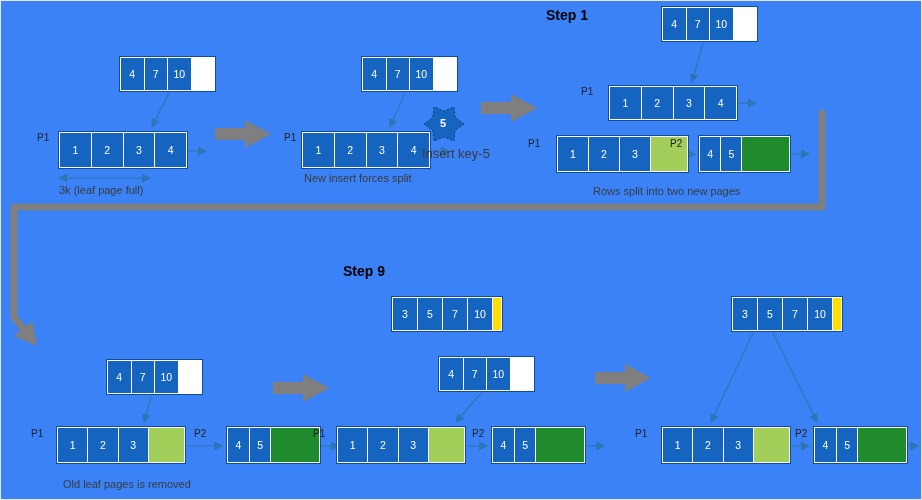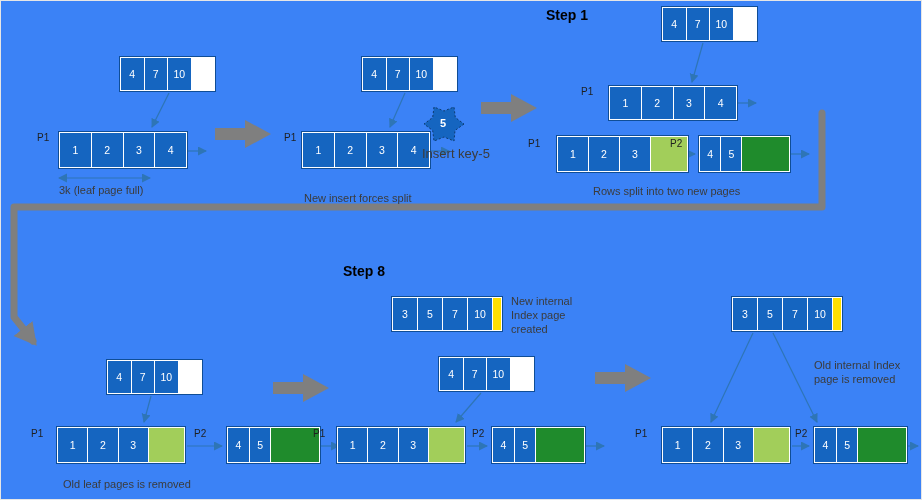--- a/index.html
+++ b/index.html
@@ -71,21 +71,21 @@
     <line x1="480" y1="392" x2="455" y2="421" style="stroke:var(--arrow-blue,#2e75b6)" stroke-width="1.2" marker-end="url(#ab)"></line>
     <line x1="466" y1="445" x2="486" y2="445" style="stroke:var(--arrow-blue,#2e75b6)" stroke-width="1.2" marker-end="url(#ab)"></line>
     <line x1="585" y1="445" x2="603" y2="445" style="stroke:var(--arrow-blue,#2e75b6)" stroke-width="1.2" marker-end="url(#ab)"></line>
     <line x1="752" y1="332" x2="710" y2="421" style="stroke:var(--arrow-blue,#2e75b6)" stroke-width="1.2" marker-end="url(#ab)"></line>
     <line x1="772" y1="332" x2="816" y2="421" style="stroke:var(--arrow-blue,#2e75b6)" stroke-width="1.2" marker-end="url(#ab)"></line>
     <line x1="791" y1="445" x2="808" y2="445" style="stroke:var(--arrow-blue,#2e75b6)" stroke-width="1.2" marker-end="url(#ab)"></line>
     <line x1="907" y1="445" x2="917" y2="445" style="stroke:var(--arrow-blue,#2e75b6)" stroke-width="1.2" marker-end="url(#ab)"></line>
   </svg>
 
   <div class="step" style="left:545px;top:6px">Step 1</div>
-  <div class="step" style="left:342px;top:262px">Step 8</div>
+  <div class="step" style="left:342px;top:262px">Step 9</div>
 
   <div class="page" style="left:118px;top:55px;width:97px">
     <div class="cell">4</div>
     <div class="cell">7</div>
     <div class="cell">10</div>
     <div class="cell empty"></div>
   </div>
   <div class="plabel" style="left:36px;top:131px">P1</div>
   <div class="page h38" style="left:57px;top:130px;width:130px">
     <div class="cell">1</div>
@@ -103,21 +103,21 @@
   </div>
   <div class="plabel" style="left:283px;top:131px">P1</div>
   <div class="page h38" style="left:300px;top:130px;width:130px">
     <div class="cell">1</div>
     <div class="cell">2</div>
     <div class="cell">3</div>
     <div class="cell">4</div>
   </div>
   <div class="insert-num" style="left:439px;top:116px">5</div>
   <div class="caption small" style="left:421px;top:145px">Insert key-5</div>
-  <div class="caption" style="left:303px;top:191px">New insert forces split</div>
+  <div class="caption" style="left:303px;top:171px">New insert forces split</div>
 
   <div class="page" style="left:660px;top:5px;width:97px">
     <div class="cell">4</div>
     <div class="cell">7</div>
     <div class="cell">10</div>
     <div class="cell empty"></div>
   </div>
   <div class="plabel" style="left:580px;top:85px">P1</div>
   <div class="page" style="left:607px;top:84px;width:130px">
     <div class="cell">1</div>
@@ -161,23 +161,20 @@
   </div>
   <div class="caption" style="left:62px;top:477px">Old leaf pages is removed</div>
 
   <div class="page" style="left:390px;top:295px;width:112px">
     <div class="cell">3</div>
     <div class="cell">5</div>
     <div class="cell">7</div>
     <div class="cell">10</div>
     <div class="cell yellow"></div>
   </div>
-  <div class="caption multiline" style="left:510px;top:293px;width:80px">New internal
-Index page
-created</div>
   <div class="page" style="left:437px;top:355px;width:97px">
     <div class="cell">4</div>
     <div class="cell">7</div>
     <div class="cell">10</div>
     <div class="cell empty"></div>
   </div>
   <div class="plabel" style="left:312px;top:427px">P1</div>
   <div class="page h38" style="left:335px;top:425px;width:130px">
     <div class="cell">1</div>
     <div class="cell">2</div>
@@ -191,22 +188,20 @@
     <div class="cell dgreen"></div>
   </div>
 
   <div class="page" style="left:730px;top:295px;width:112px">
     <div class="cell">3</div>
     <div class="cell">5</div>
     <div class="cell">7</div>
     <div class="cell">10</div>
     <div class="cell yellow"></div>
   </div>
-  <div class="caption multiline" style="left:813px;top:357px;width:100px">Old internal Index
-page is removed</div>
   <div class="plabel" style="left:634px;top:427px">P1</div>
   <div class="page h38" style="left:660px;top:425px;width:130px">
     <div class="cell">1</div>
     <div class="cell">2</div>
     <div class="cell">3</div>
     <div class="cell lgreen"></div>
   </div>
   <div class="plabel" style="left:794px;top:427px">P2</div>
   <div class="page h38" style="left:812px;top:425px;width:95px">
     <div class="cell">4</div>

